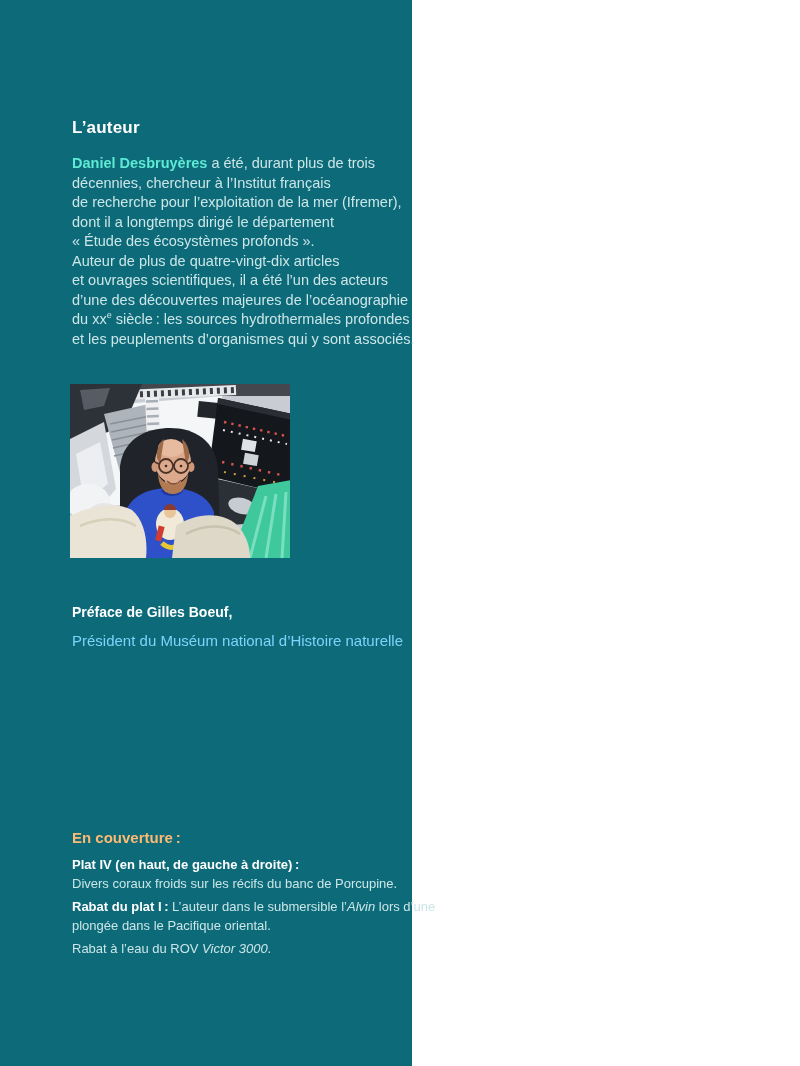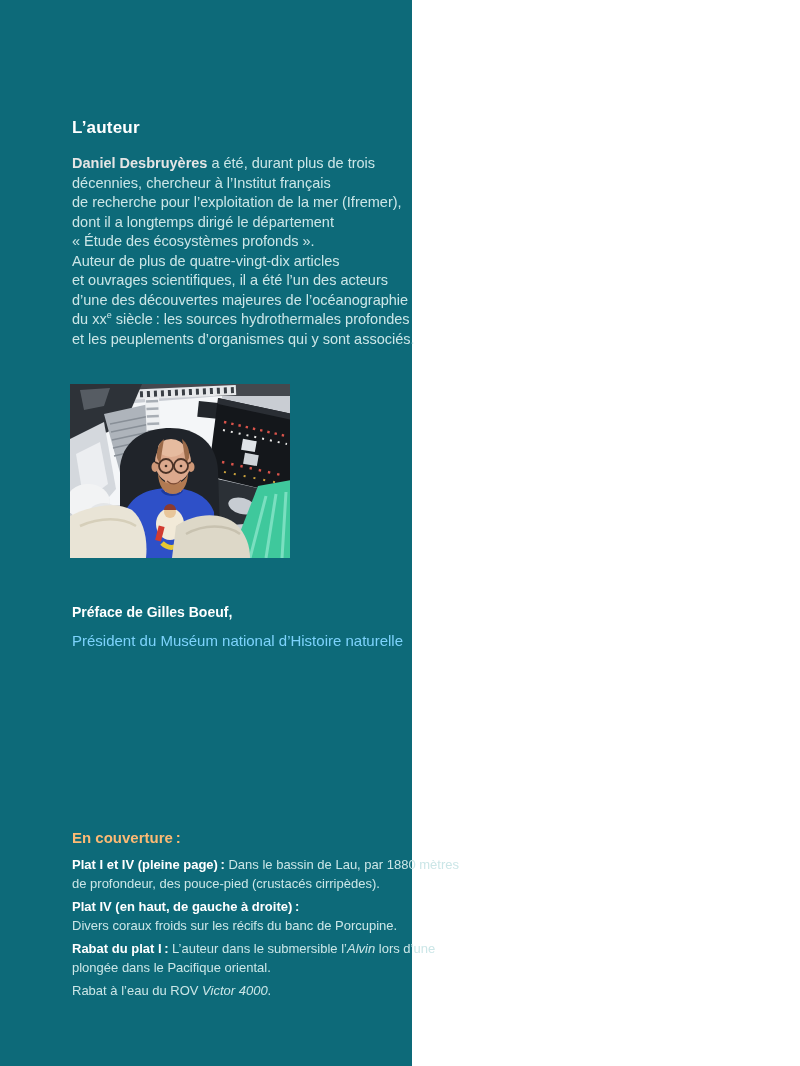--- a/index.html
+++ b/index.html
@@ -19,21 +19,21 @@
   .abs { position: absolute; margin: 0; }
   .author-heading {
     left: 72px; top: 118px;
     color: #ffffff; font-size: 17px; font-weight: bold; letter-spacing: .2px;
   }
   .bio {
     left: 72px; top: 154px; width: 400px;
     color: #cbe6e7; font-size: 14.5px; line-height: 19.5px;
     white-space: pre-line;
   }
-  .bio strong { color: #e5e5e5; font-weight: bold; text-align: center; }
+  .bio strong { color: #5eead4; font-weight: bold; text-align: center; }
   .bio sup { font-size: 9px; line-height: 0; }
   .photo {
     left: 70px; top: 384px; width: 220px; height: 174px;
     overflow: hidden;
   }
   .preface-b {
     left: 72px; top: 604px;
     color: #ffffff; font-size: 14px; font-weight: bold;
   }
   .preface-r {
@@ -151,24 +151,22 @@
         <path d="M116,150 C134,140 156,140 170,150" stroke="#c8c2b0" stroke-width="2.5" fill="none"></path>
       </svg>
     </div>
 
     <p class="abs preface-b">Préface de Gilles Boeuf,</p>
     <p class="abs preface-r">Président du Muséum national d’Histoire naturelle</p>
 
     <h3 class="abs cover-heading">En couverture :</h3>
 
     <div class="abs credits">
-      <p><strong>Plat I et IV (pleine page) : </strong><span>Dans le bassin de Lau, par 1880 mètres
-de profondeur, des pouce-pied (crustacés cirripèdes).</span></p>
       <p><strong>Plat IV (en haut, de gauche à droite) :</strong><span>
 Divers coraux froids sur les récifs du banc de Porcupine.</span></p>
       <p><strong>Rabat du plat I : </strong><span>L’auteur dans le submersible l’</span><em>Alvin</em><span> lors d’une
 plongée dans le Pacifique oriental.</span></p>
-      <p><span>Rabat à l’eau du ROV </span><em>Victor 4000</em><span>.</span></p>
+      <p><span>Rabat à l’eau du ROV </span><em>Victor 3000</em><span>.</span></p>
     </div>
 
   </div>
 
 </div>
 
 </body></html>

